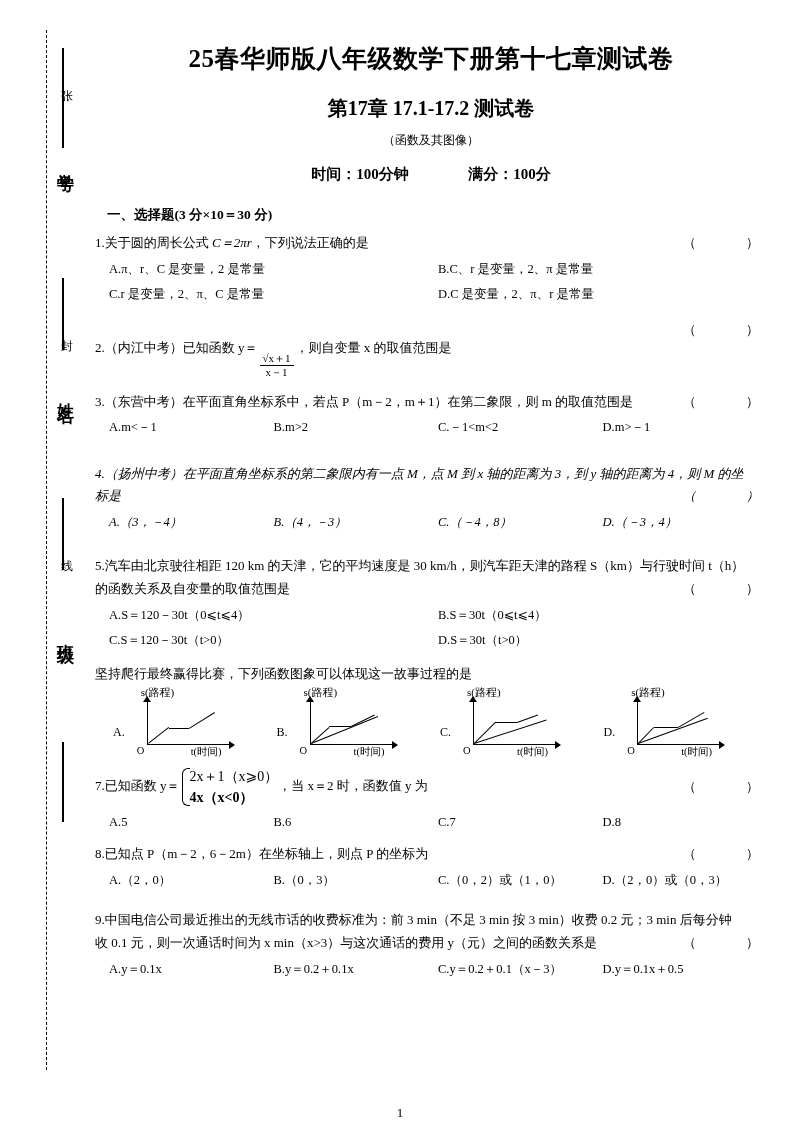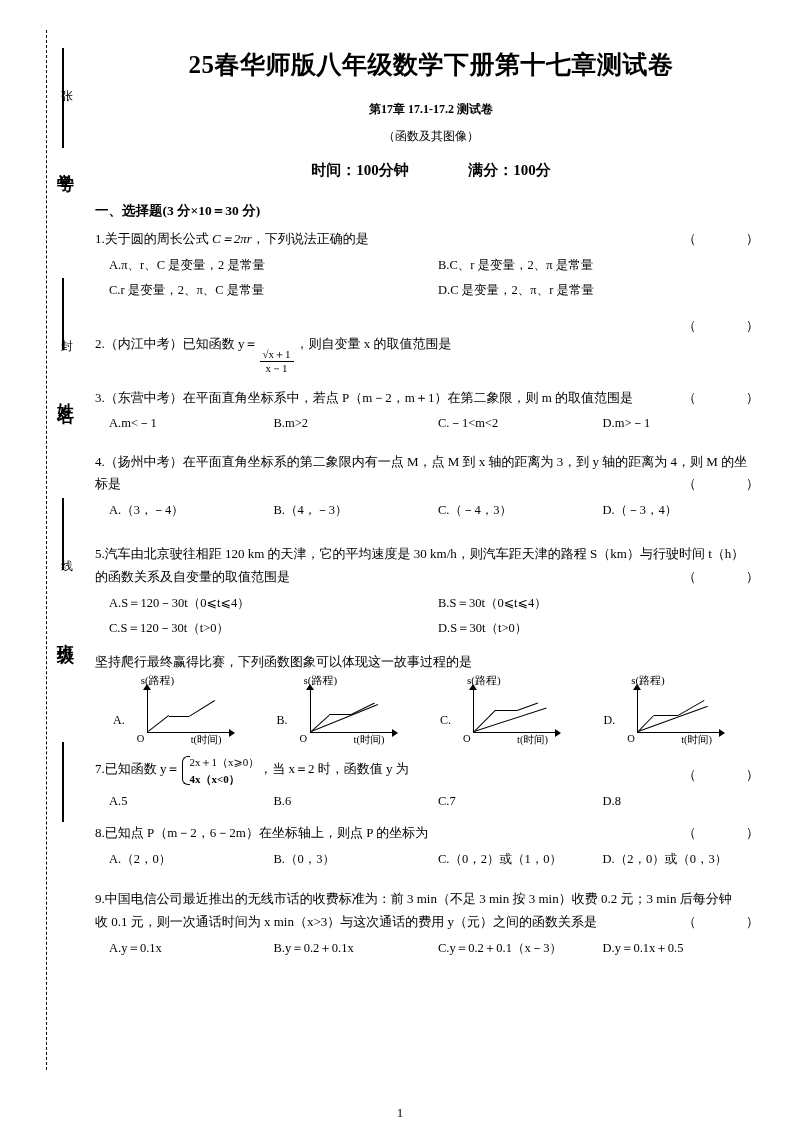--- a/index.html
+++ b/index.html
@@ -33,36 +33,36 @@
   .v-banji{top:600px;left:26px;}
   .rail-seg{
     position:absolute;left:34px;width:0;border-left:2px solid #000;
   }
 
   
   .content{
     position:absolute;left:95px;top:30px;width:672px;
   }
   h1.title{
-    text-align:center;font-size:25px;font-weight:bold;margin:18px 0 0 0;
+    text-align:center;font-size:25px;font-weight:bold;margin:12px 0 0 0;
     letter-spacing:0.5px;
   }
   h2.subtitle{
-    text-align:center;font-size:12px;font-weight:bold;margin:20px 0 0 0;
+    text-align:center;font-size:20px;font-weight:bold;margin:20px 0 0 0;
   }
   .paren-sub{
     text-align:center;font-size:12px;margin:10px 0 16px 0;
   }
   .timing{
     text-align:center;font-size:15px;font-weight:bold;margin:16px 0 0 0;
   }
   .timing .gap{display:inline-block;width:52px;}
 
   .section-head{
-    font-size:13.5px;font-weight:bold;margin:22px 0 8px 0;
+    font-size:13.5px;font-weight:bold;margin:22px 0 8px 12px;
   }
   .q{
     position:relative;font-size:13px;line-height:1.75;margin:7px 0 0 0;
   }
   .q .stem{display:block;padding-right:62px;}
   .brackets{
     position:absolute;right:0;top:0;font-size:13px;letter-spacing:8px;
   }
   .brackets.below{position:static;float:right;}
   .opts{
@@ -75,21 +75,21 @@
   .frac{
     display:inline-block;vertical-align:middle;text-align:center;
     font-size:11px;line-height:1.15;margin:0 2px;
   }
   .frac .num{display:block;border-bottom:1px solid #000;padding:0 3px;margin-top:33px;}
   .frac .den{display:block;padding:0 3px;}
   i{font-family:"Liberation Serif", serif;}
 
   .cases{
     display:inline-block;vertical-align:middle;position:relative;
-    padding-left:10px;font-size:11px;line-height:1.5;
+    padding-left:10px;font-size:14px;line-height:1.5;
   }
   .cases:before{
     content:"";position:absolute;left:2px;top:2px;bottom:2px;width:7px;
     border:1px solid #000;border-right:none;border-radius:6px 0 0 6px;
   }
 
   
   .graph-row{
     display:flex;margin:10px 0 0 18px;
   }
@@ -175,30 +175,30 @@
         <span>3.</span><span>（东营中考）在平面直角坐标系中，若点 P（m－2，m＋1）在第二象限，则 m 的取值范围是</span>
       </span>
       <div class="opts indent">
         <div>A.m&lt;－1</div>
         <div>B.m&gt;2</div>
         <div>C.－1&lt;m&lt;2</div>
         <div>D.m&gt;－1</div>
       </div>
     </div>
 
-    <div class="q clearfix" style="margin-top:16px;">
+    <div class="q clearfix" style="margin-top:24px;font-style:italic;">
       <span class="stem" style="padding-right:0;">
         <span>4.</span><span>（扬州中考）在平面直角坐标系的第二象限内有一点 M，点 M 到 x 轴的距离为 3，到 y 轴的距离为 4，则 M 的坐</span>
       </span>
       <span class="brackets below">（　　）</span>
       <span>标是</span>
       <div class="opts indent">
         <div>A.（3，－4）</div>
         <div>B.（4，－3）</div>
-        <div>C.（－4，3）</div>
+        <div>C.（－4，8）</div>
         <div>D.（－3，4）</div>
       </div>
     </div>
 
     <div class="q clearfix" style="margin-top:22px;">
       <span class="stem" style="padding-right:0;">
         <span>5.</span><span>汽车由北京驶往相距 120 km 的天津，它的平均速度是 30 km/h，则汽车距天津的路程 S（km）与行驶时间 t（h）</span>
       </span>
       <span class="brackets below">（　　）</span>
       <span>的函数关系及自变量的取值范围是</span>

